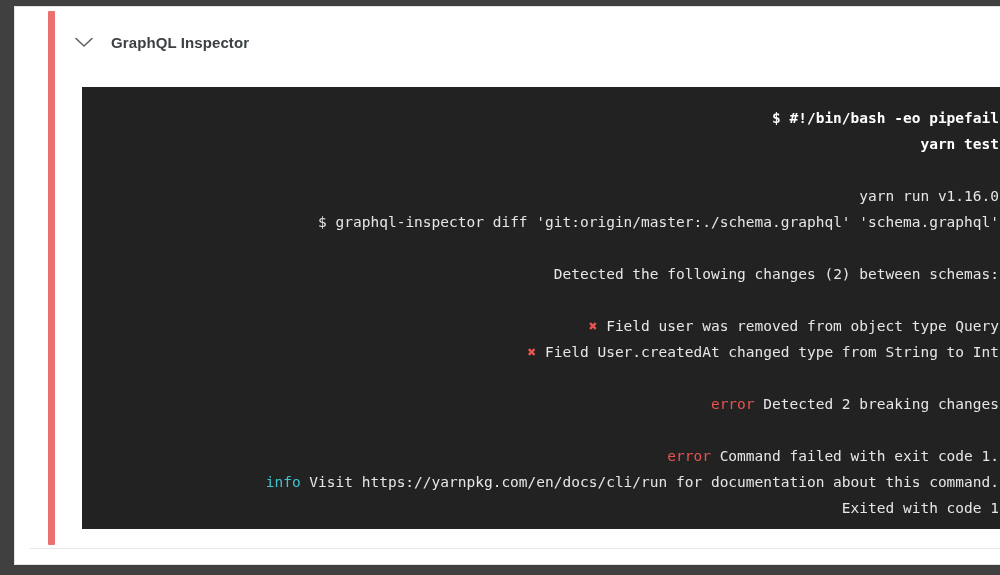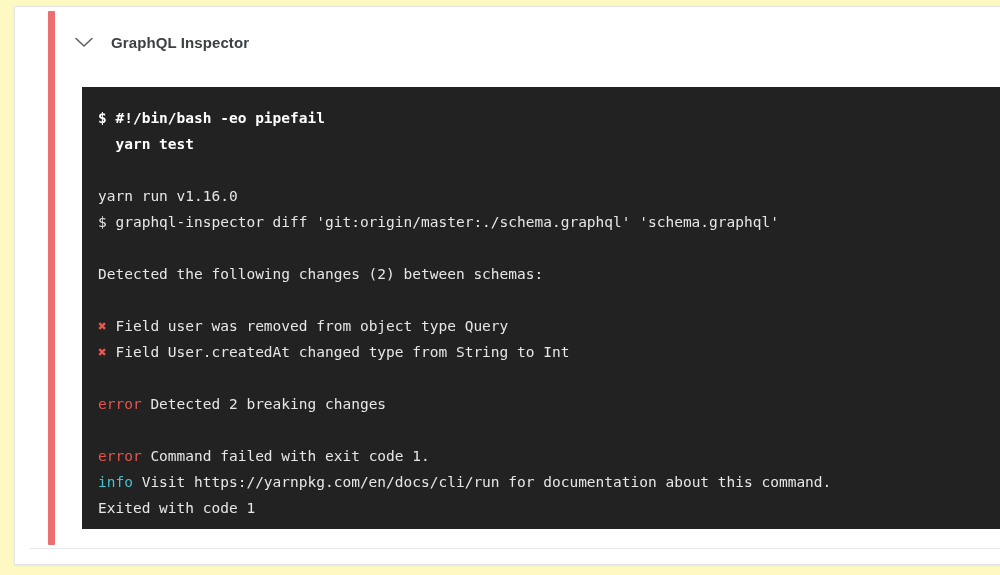--- a/index.html
+++ b/index.html
@@ -11,21 +11,21 @@
     height: 575px;
     background: #f1f2f3;
     font-family: "Liberation Sans", sans-serif;
     overflow: hidden;
   }
 
   .page {
     position: relative;
     width: 1000px;
     height: 575px;
-    background: #fef9c3;
+    background: #404040;
   }
 
   
   .card {
     position: absolute;
     left: 14px;
     top: 6px;
     width: 1000px;           
     height: 559px;
     background: #ffffff;
@@ -85,20 +85,21 @@
   .log {
     font-family: "DejaVu Sans Mono", "Liberation Mono", monospace;
     font-size: 14.5px;
     line-height: 26px;
     color: #e6e6e6;
     white-space: pre;
   }
   .log .ln {
     min-height: 26px;
     white-space: pre;
+    text-align: right;
   }
   .log .ln.blank {
     height: 26px;
   }
   .log .cmd {
     font-weight: bold;
     color: #ffffff;
   }
   .log .err-word {
     color: #e8544f;

